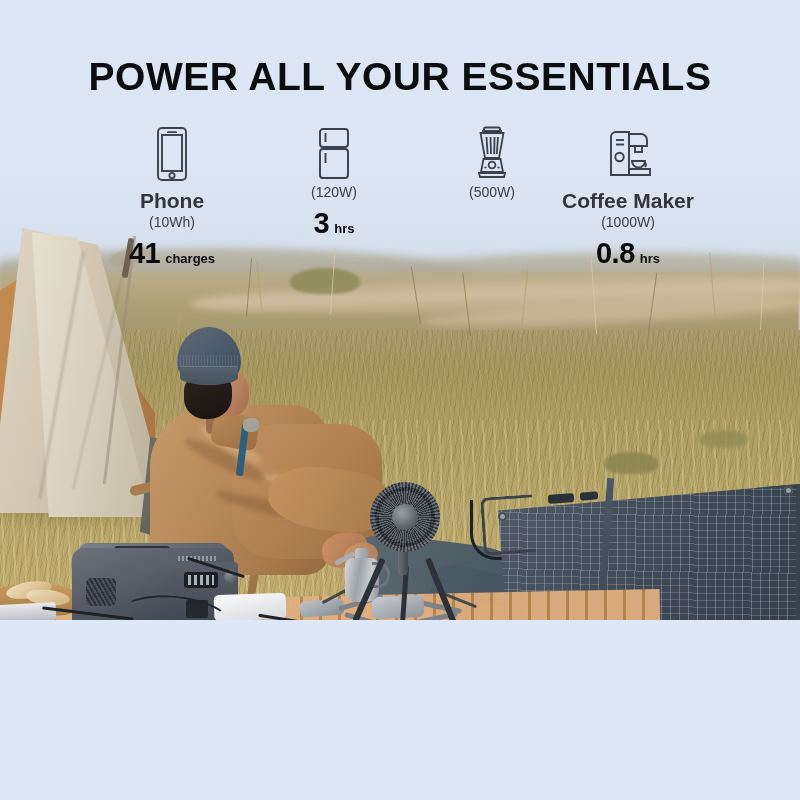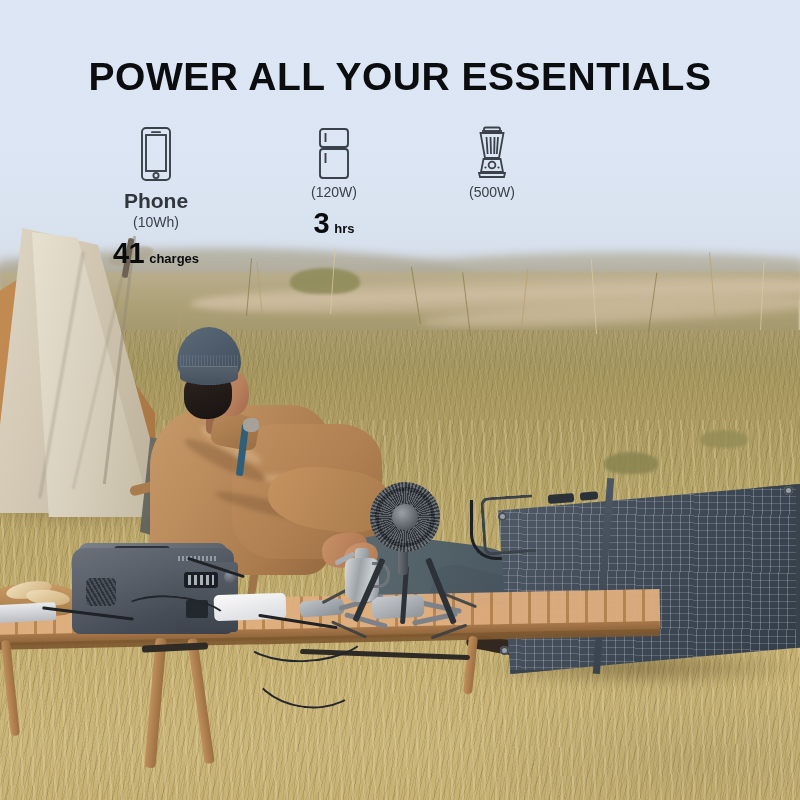--- a/index.html
+++ b/index.html
@@ -4,21 +4,21 @@
 <title>Power All Your Essentials</title>
 <style>
   * { margin:0; padding:0; box-sizing:border-box; }
   html,body { width:800px; height:800px; overflow:hidden; }
   body {
     font-family:"Liberation Sans", sans-serif;
     background:#dde7f5;
     position:relative;
   }
 
-  #stage { position:absolute; inset:0; width:800px; height:800px; overflow:hidden; background:#ffffff; }
+  #stage { position:absolute; inset:0; width:800px; height:620px; overflow:hidden; background:#ffffff; }
 
   
   .photo { position:absolute; left:0; top:0; width:800px; height:800px; }
 
   
   .sky {
     position:absolute; left:0; top:0; width:800px; height:300px;
     background:linear-gradient(180deg,#dce6f4 0%,#dbe5f3 55%,#d8e2ef 78%,#d5dce5 92%,#cfd2cf 100%);
   }
   
@@ -607,21 +607,21 @@
     <div class="cable" style="left:252px;top:636px;width:110px;height:72px;transform:rotate(8deg);border-color:transparent transparent #23262b transparent;"></div>
     <div class="cable-l" style="left:186px;top:566px;width:60px;height:3px;transform:rotate(18deg);"></div>
   </div>
 
   <div class="header-wrap">
 
     <div class="title">POWER ALL YOUR ESSENTIALS</div>
 
     <div class="cols">
 
-      <div class="col" style="left:96px;width:120px;">
+      <div class="col" style="left:112px;width:120px;">
         <div class="icon-box">
           <svg width="40" height="56" viewBox="0 0 40 56" fill="none" stroke="#3a414a" stroke-width="1.9">
             <rect x="6" y="2" width="28" height="52" rx="4"></rect>
             <rect x="10" y="9" width="20" height="36"></rect>
             <rect x="15" y="5.2" width="10" height="1.9" rx="1" fill="#3a414a" stroke="none"></rect>
             <circle cx="20" cy="49.5" r="2.6"></circle>
           </svg>
         </div>
         <div class="appliance-name">Phone</div>
         <div class="appliance-watt">(10Wh)</div>
@@ -658,17 +658,37 @@
             <path d="M16.5 35 H33.5 L36 48 H14 Z"></path>
             <circle cx="25" cy="41" r="3.4"></circle>
             <circle cx="18.5" cy="43.5" r="1.1" fill="#3a414a" stroke="none"></circle>
             <circle cx="31.5" cy="43.5" r="1.1" fill="#3a414a" stroke="none"></circle>
             <path d="M12 49 H38 L37 53 H13 Z"></path>
           </svg>
         </div>
         <div class="appliance-watt">(500W)</div>
       </div>
 
+      <div class="col" style="left:552px;width:152px;">
+        <div class="icon-box">
+          <svg width="62" height="54" viewBox="0 0 62 54" fill="none" stroke="#3a414a" stroke-width="1.9">
+            <path d="M14 9 a5 5 0 0 1 5-5 H32 V47 H14 Z"></path>
+            <line x1="19" y1="12" x2="27" y2="12"></line>
+            <line x1="19" y1="16.5" x2="27" y2="16.5"></line>
+            <circle cx="22.5" cy="29" r="4.2"></circle>
+            <path d="M32 6 H44 a6 6 0 0 1 6 6 v6 H32 Z"></path>
+            <rect x="38" y="18" width="7" height="6"></rect>
+            <path d="M35 33 h13 a0 0 0 0 1 0 0 a6.5 6.5 0 0 1 -6.5 6.5 H41.5 A6.5 6.5 0 0 1 35 33 Z"></path>
+            <path d="M48 34.5 a3.4 3.4 0 0 1 0 4.4"></path>
+            <path d="M32 41 H53 v6 H32 Z"></path>
+          </svg>
+        </div>
+        <div class="appliance-name">Coffee Maker</div>
+        <div class="appliance-watt">(1000W)</div>
+        <div class="metric">
+          <span class="num">0.8</span><span class="unit">hrs</span>
+        </div>
+      </div>
 
     </div>
   </div>
 
 </div>
 
 </body></html>

